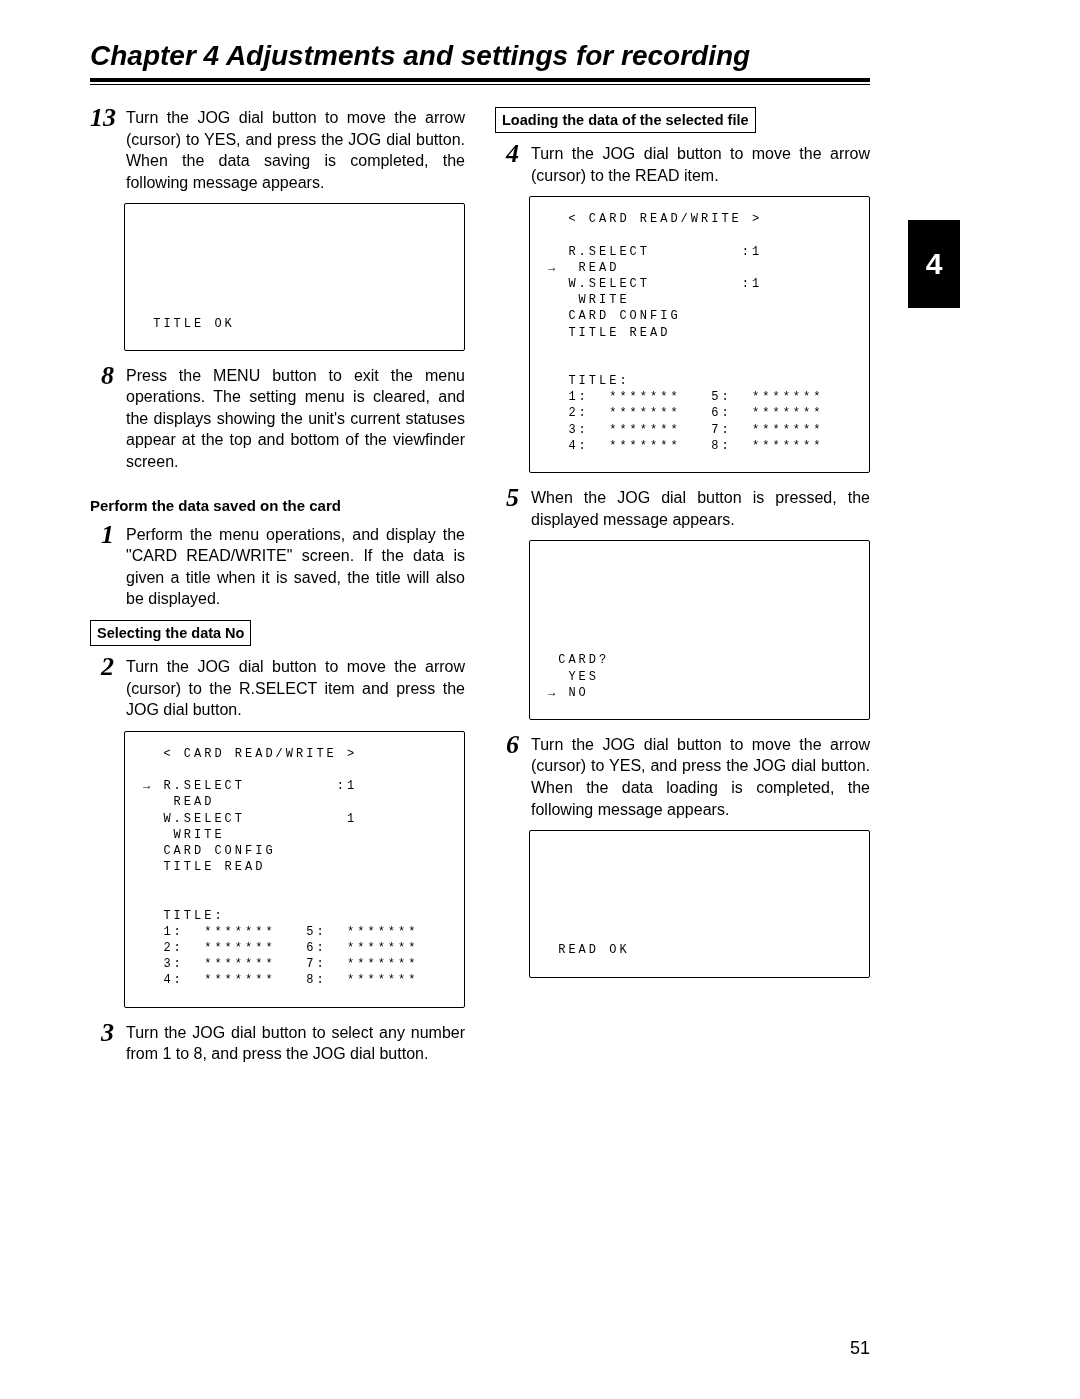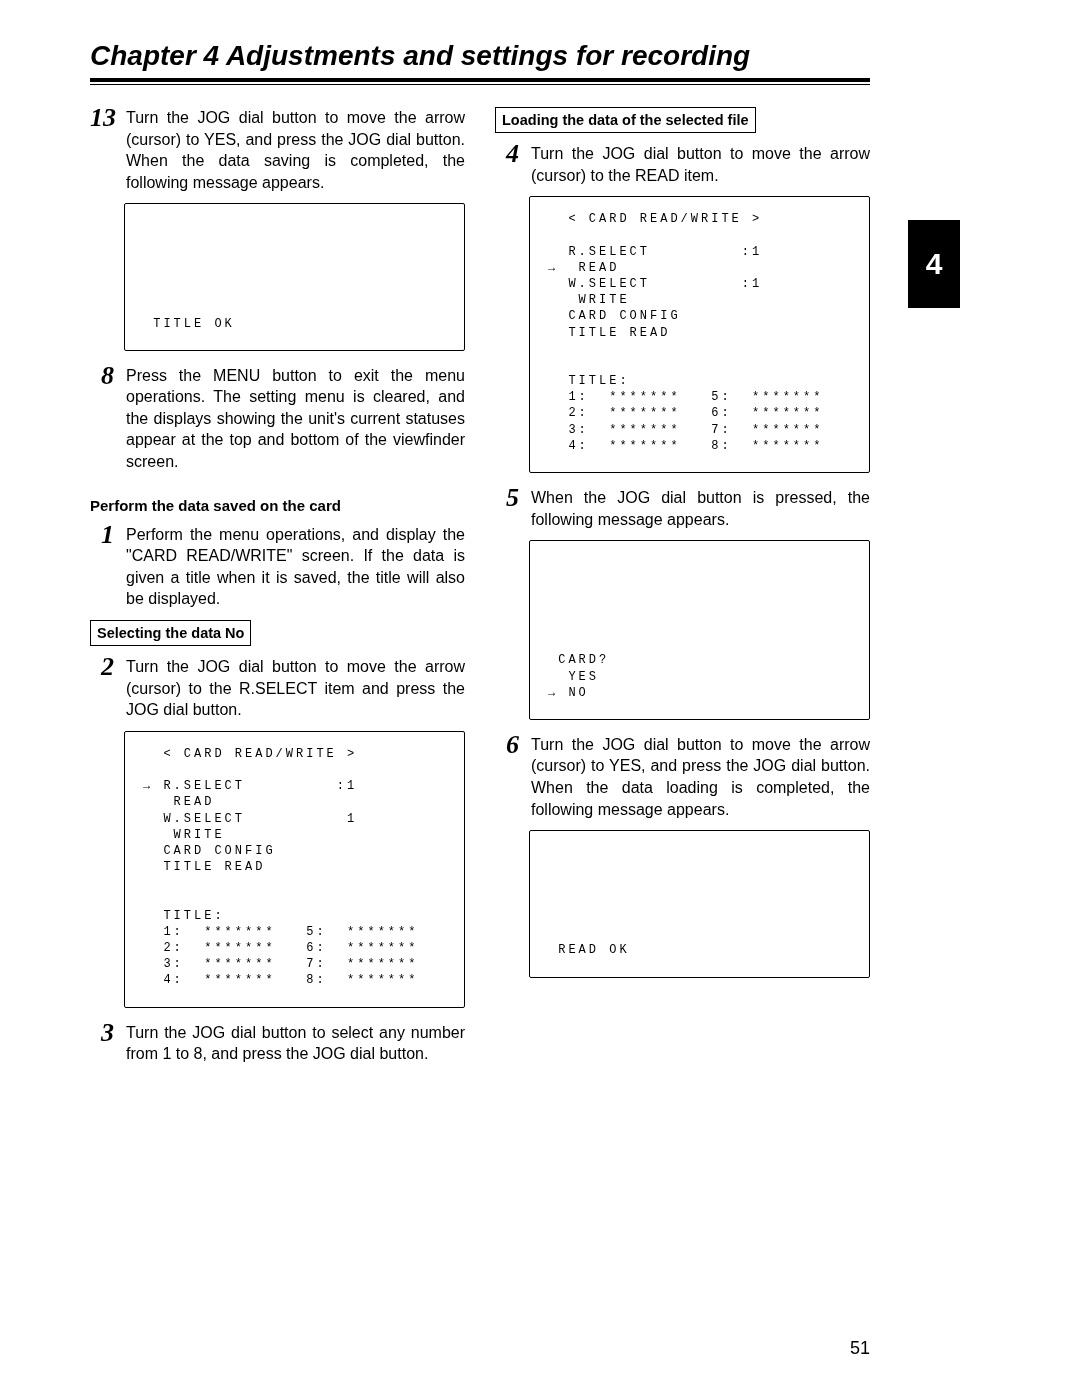--- a/index.html
+++ b/index.html
@@ -115,21 +115,21 @@
 
 
   TITLE:
   1:  *******   5:  *******
   2:  *******   6:  *******
   3:  *******   7:  *******
   4:  *******   8:  *******</div>
 
       <div class="step">
         <div class="step-num">5</div>
-        <div class="step-body">When the JOG dial button is pressed, the following message appears.</div>
+        <div class="step-body">When the JOG dial button is pressed, the displayed message appears.</div>
       </div>
 
       <div class="screen-box">
 
 
 
 
 
  CARD?
   YES

